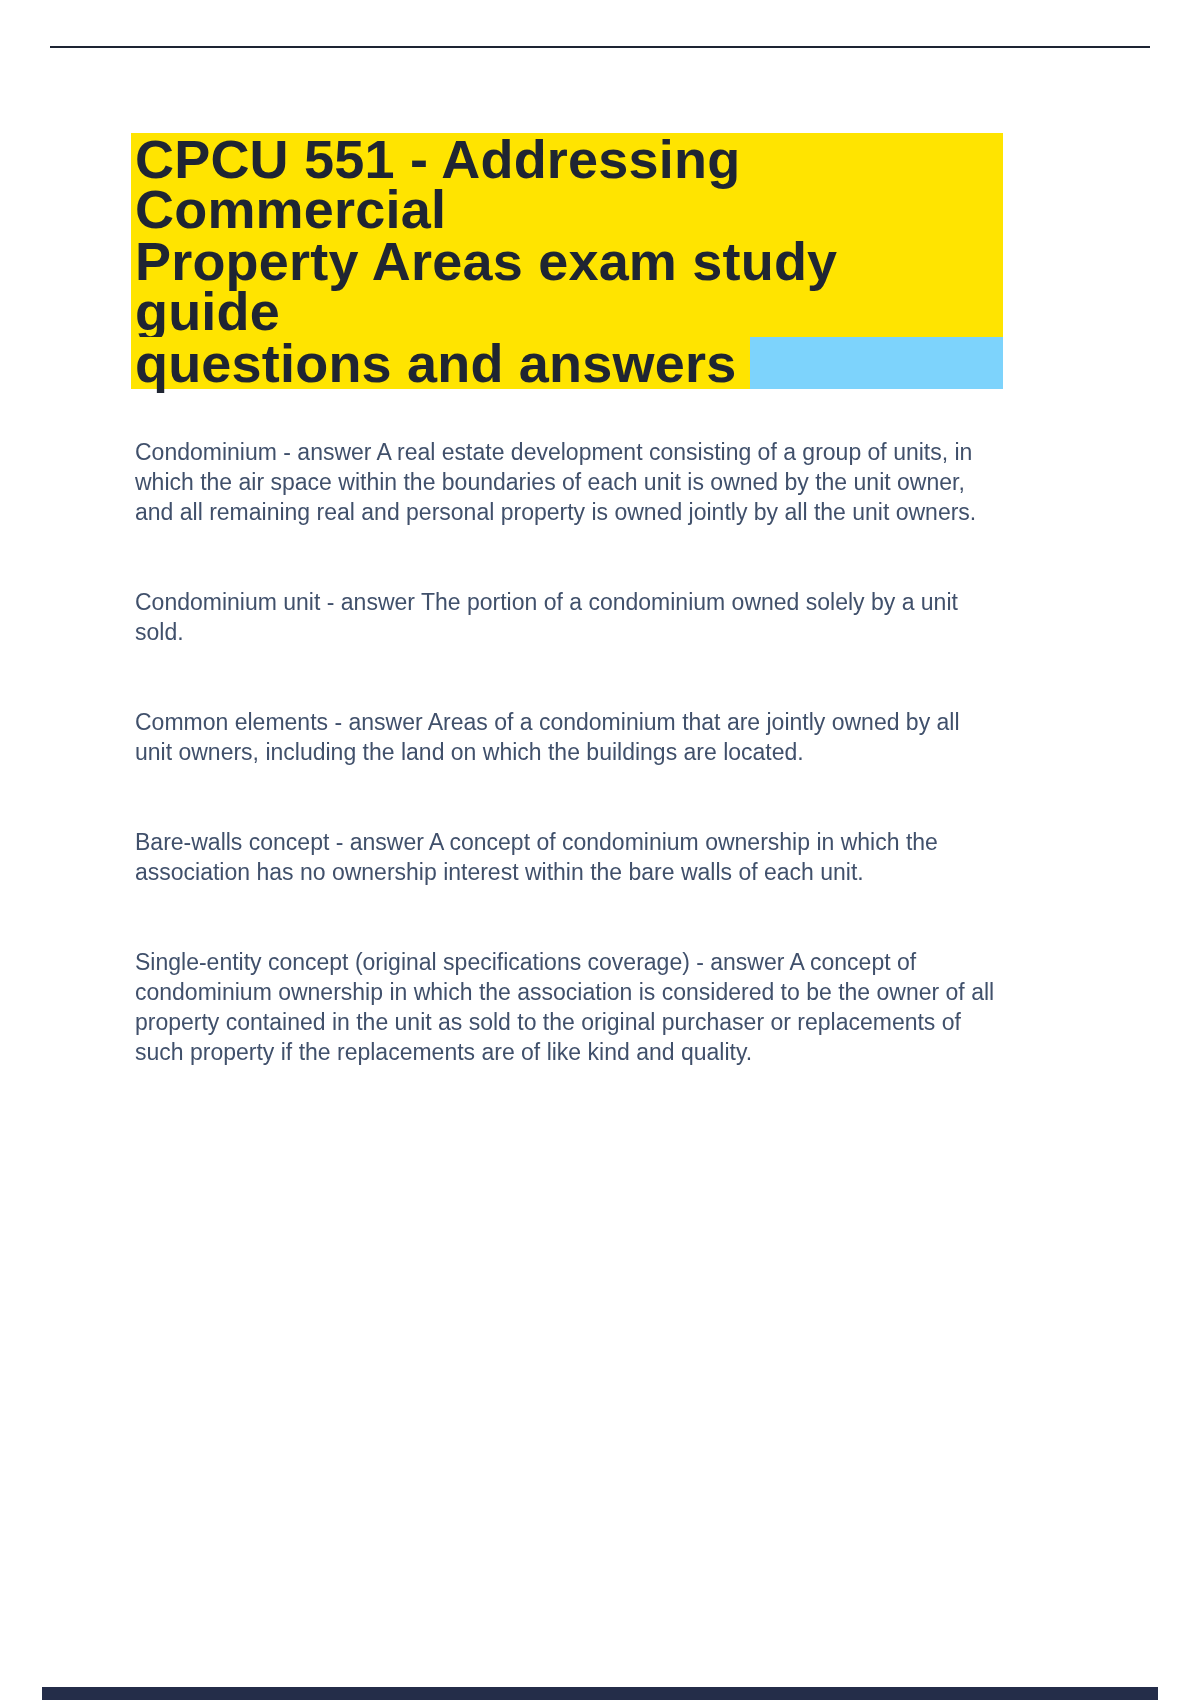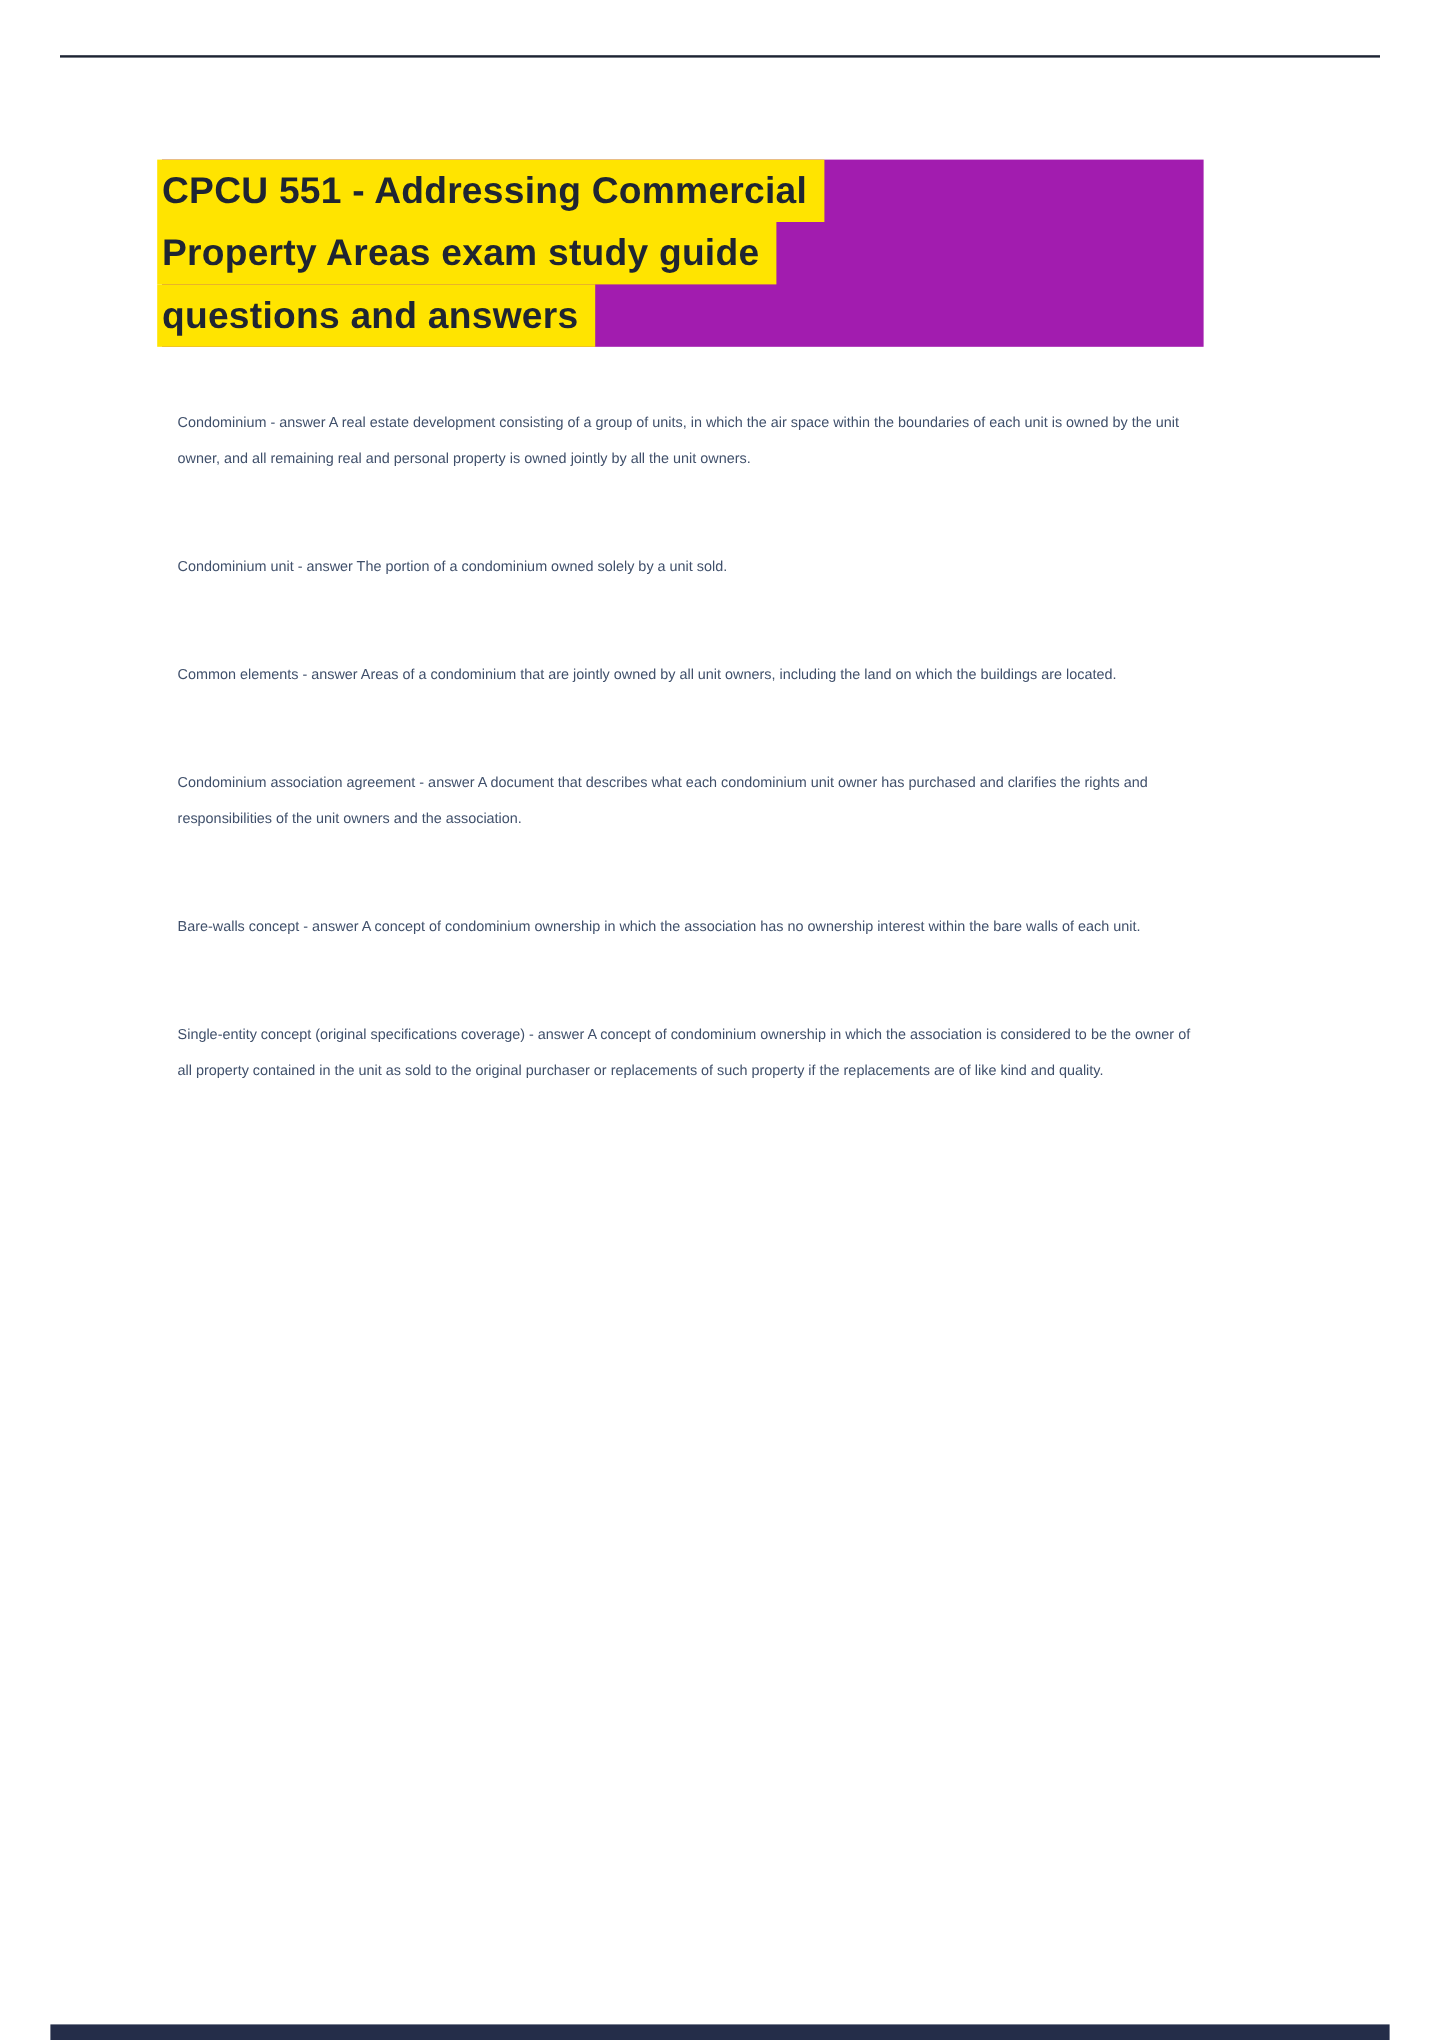--- a/index.html
+++ b/index.html
@@ -25,40 +25,40 @@
   }
   .content {
     position: absolute;
     left: 135px;
     top: 133px;
     width: 868px;
   }
   h1.title-block {
     margin: 0 0 48px 0;
     padding: 0;
-    background: #a21caf;
-    font-size: 31px;
+    background: #7dd3fc;
+    font-size: 54px;
     font-weight: bold;
     color: #1f2532;
     letter-spacing: 0.2px;
   }
   .title-line {
     display: block;
     line-height: 52px;
   }
   .title-line .hl {
     display: inline-block;
     background: #ffe400;
     line-height: 50px;
     padding: 1px 14px 1px 4px;
     margin-left: -4px;
   }
   .qa {
-    margin: 0 0 60px 13px;
-    font-size: 12px;
+    margin: 0 0 60px 0;
+    font-size: 23px;
     line-height: 30px;
     color: #40506b;
   }
   .qa:last-child { margin-bottom: 0; }
   .bottom-bar {
     position: absolute;
     bottom: 0;
     left: 42px;
     right: 42px;
     height: 13px;
@@ -77,20 +77,19 @@
   <span class="title-line"><span class="hl">CPCU 551 - Addressing Commercial</span></span>
       <span class="title-line"><span class="hl">Property Areas exam study guide</span></span>
       <span class="title-line"><span class="hl">questions and answers</span></span>
     </h1>
 
   <section>
 
   <p class="qa">Condominium - answer A real estate development consisting of a group of units, in which the air space within the boundaries of each unit is owned by the unit owner, and all remaining real and personal property is owned jointly by all the unit owners.</p>
       <p class="qa">Condominium unit - answer The portion of a condominium owned solely by a unit sold.</p>
       <p class="qa">Common elements - answer Areas of a condominium that are jointly owned by all unit owners, including the land on which the buildings are located.</p>
-      <p class="qa">Condominium association agreement - answer A document that describes what each condominium unit owner has purchased and clarifies the rights and responsibilities of the unit owners and the association.</p>
       <p class="qa">Bare-walls concept - answer A concept of condominium ownership in which the association has no ownership interest within the bare walls of each unit.</p>
       <p class="qa">Single-entity concept (original specifications coverage) - answer A concept of condominium ownership in which the association is considered to be the owner of all property contained in the unit as sold to the original purchaser or replacements of such property if the replacements are of like kind and quality.</p>
     </section>
 
 </main>
 
 <div class="bottom-bar"></div>
 
 </body></html>

